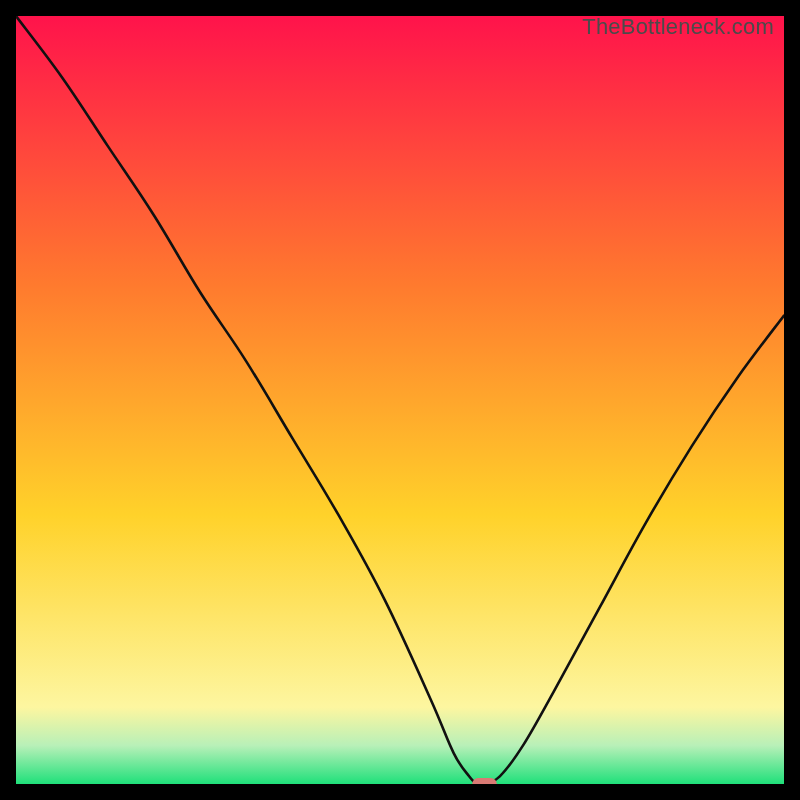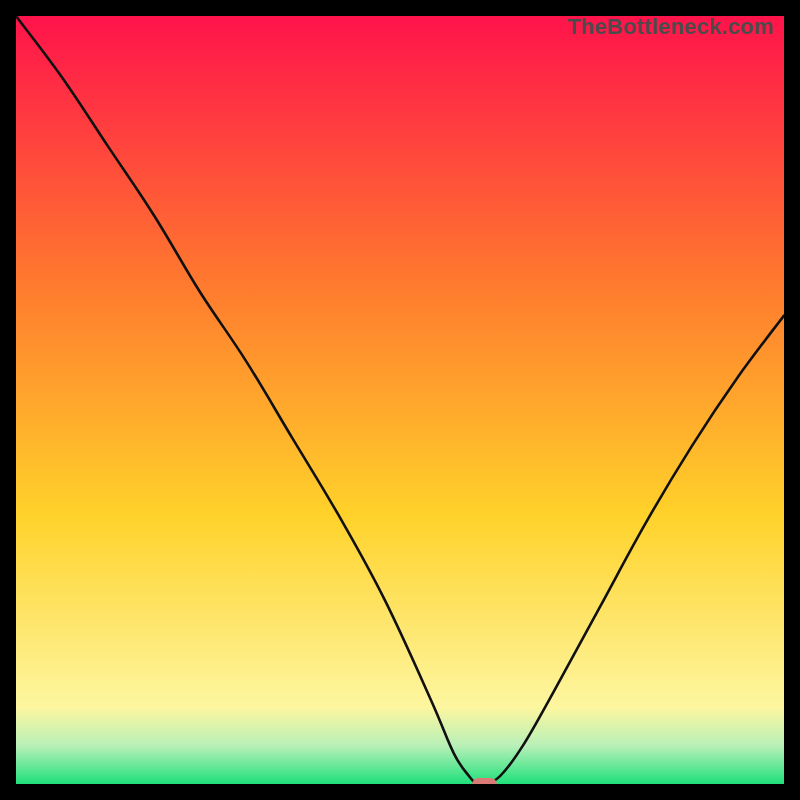--- a/index.html
+++ b/index.html
@@ -18,21 +18,21 @@
     width: 768px;
     height: 768px;
     background: #000;
   }
   .watermark {
     position: absolute;
     top: -2px;
     right: 10px;
     color: #4b4b4b;
     font-size: 22px;
-    font-weight: 700;
+    font-weight: 400;
     letter-spacing: 0.2px;
     user-select: none;
   }
   .plot {
     position: absolute;
     left: 0;
     top: 0;
     width: 768px;
     height: 768px;
   }

